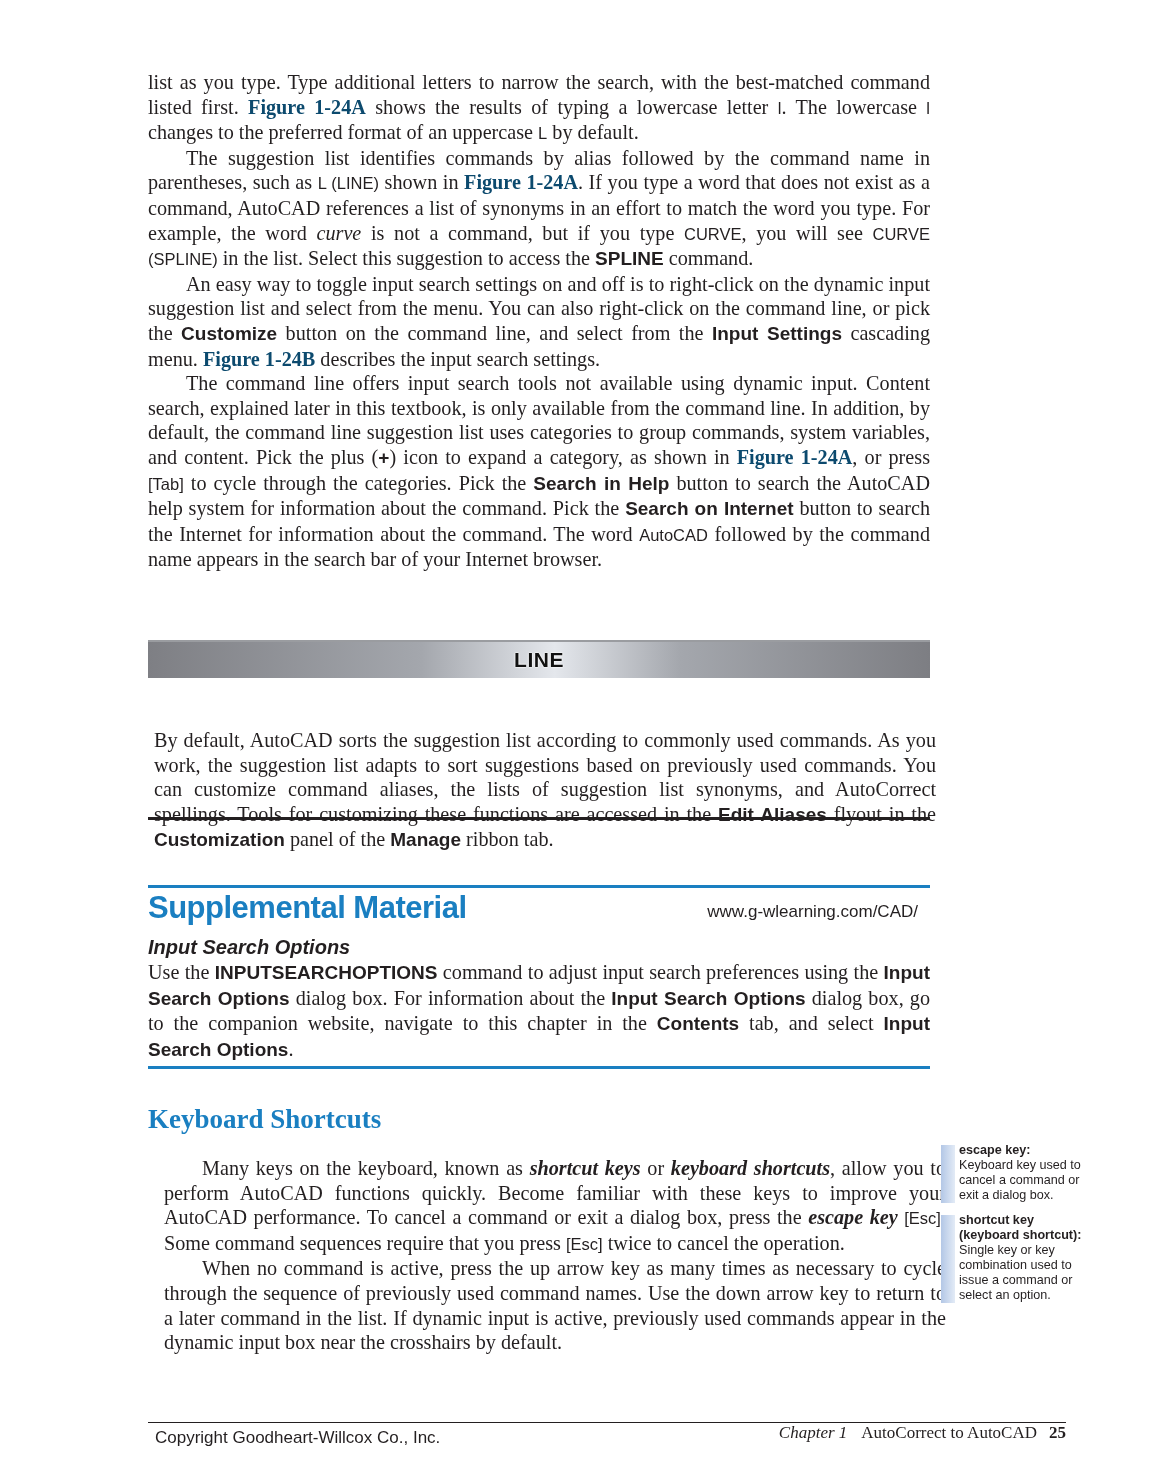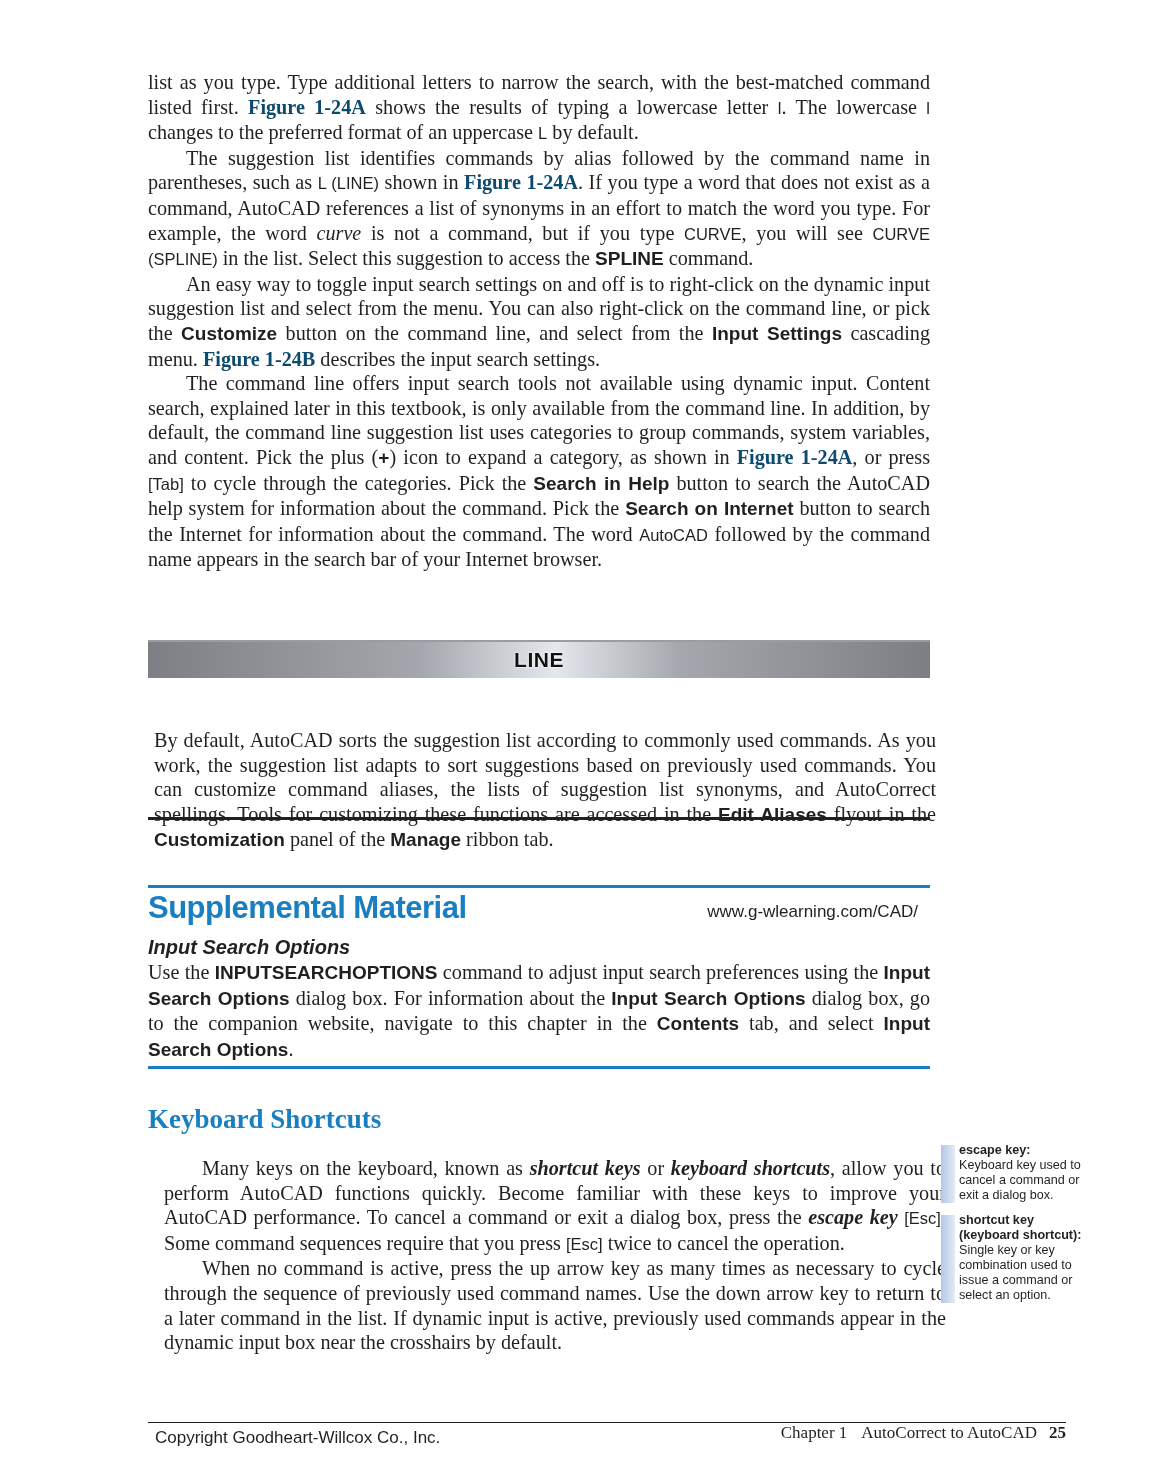--- a/index.html
+++ b/index.html
@@ -40,21 +40,21 @@
   .margin-notes { position: absolute; left: 941px; top: 1143px; width: 150px; }
   .mnote { position: relative; padding-left: 18px; margin-bottom: 10px; font-family: "Liberation Sans", sans-serif;
     font-size: 12.6px; line-height: 15px; color: #231f20; }
   .mnote::before { content: ""; position: absolute; left: 0; top: 2px; bottom: 0; width: 14px;
     background: linear-gradient(to right, #b3c7e6, #e3ebf6); }
   .mnote .term-name { font-weight: bold; display: block; }
 
   .footer-rule { position: absolute; left: 148px; top: 1422px; width: 918px; height: 1px; background: #231f20; }
   .footer-left { position: absolute; left: 136px; top: 1428px; font-family: "Liberation Sans", sans-serif; font-size: 17px; color: #231f20; margin-left: 19px; }
   .footer-right { position: absolute; right: 90px; top: 1423px; font-family: "Liberation Serif", serif; font-size: 17px; color: #231f20; }
-  .footer-right .chap { margin-right: 14px; }
+  .footer-right .chap { font-style: italic; margin-right: 14px; }
   .footer-right .pgnum { font-weight: bold; margin-left: 12px; }
 </style>
 </head>
 <body>
 
 <div class="page">
 
   <div id="body-text">
     <p><span>list as you type. Type additional letters to narrow the search, with the best-matched command listed first. </span><span class="fig">Figure 1-24A</span><span> shows the results of typing a lowercase letter </span><span class="k">l</span><span>. The lowercase </span><span class="k">l</span><span> changes to the preferred format of an uppercase </span><span class="k">L</span><span> by default.</span></p>
 

